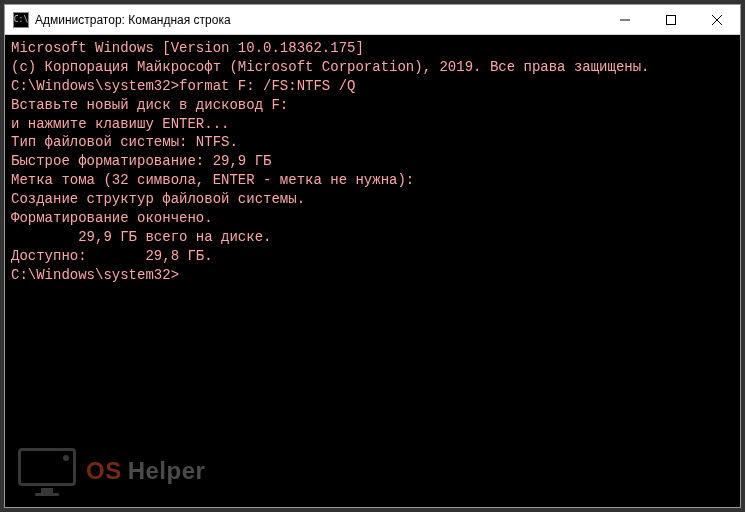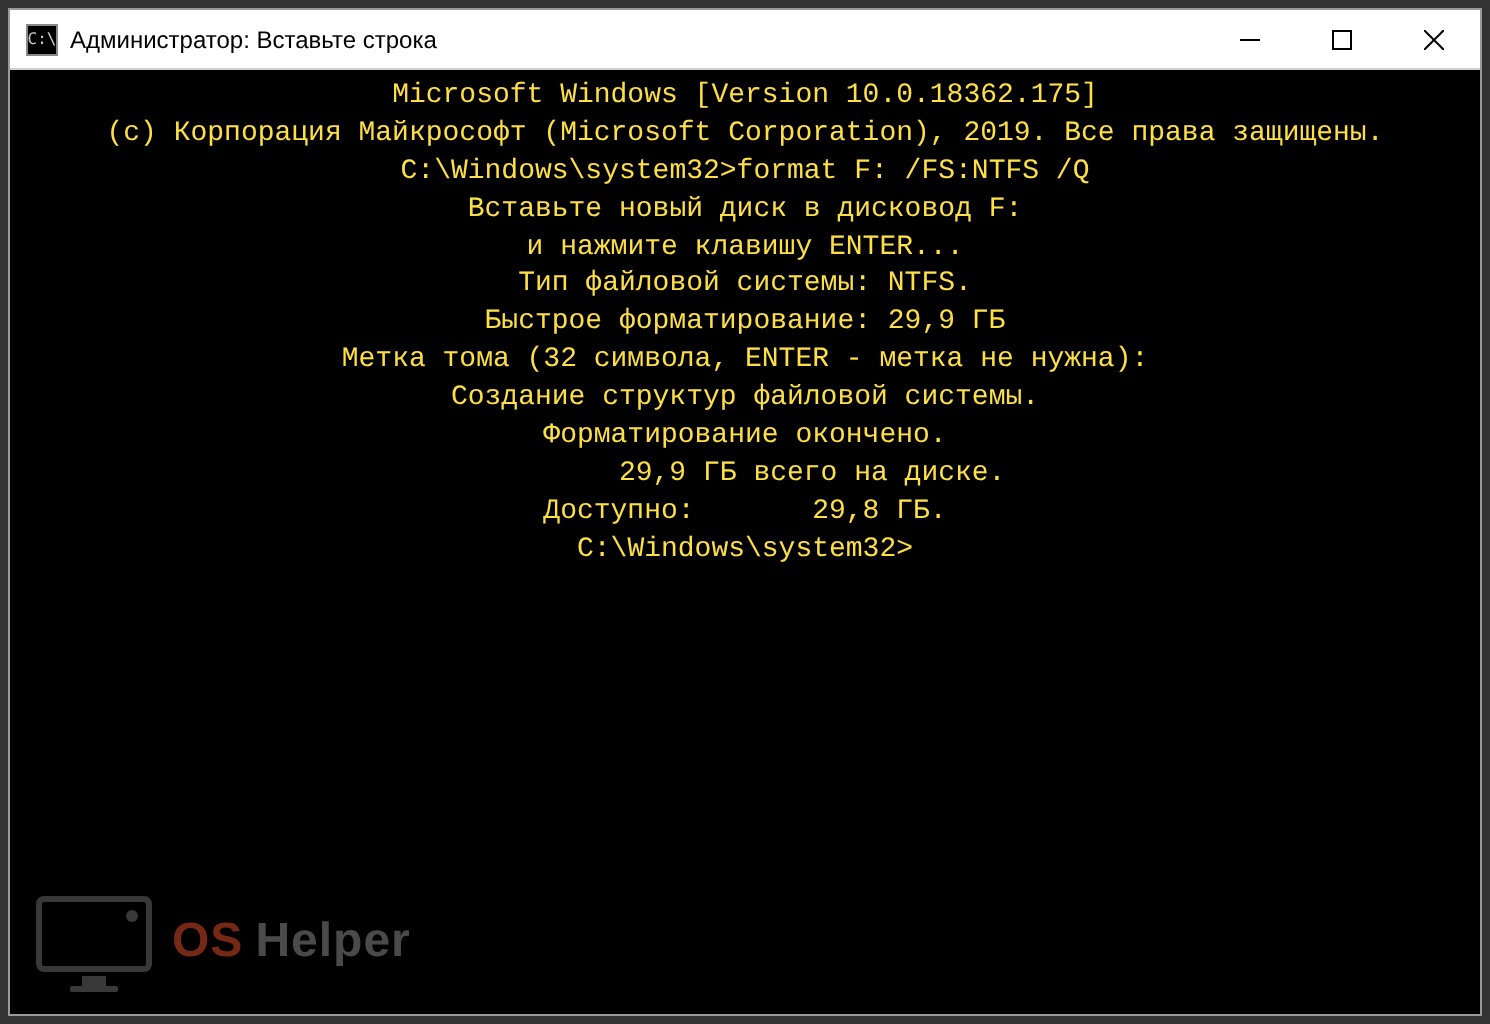--- a/index.html
+++ b/index.html
@@ -67,28 +67,27 @@
       color: #000;
       font-size: 10px;
     }
     .titlebar-btn svg {
       width: 10px;
       height: 10px;
     }
     .terminal {
       flex: 1;
       background: #000000;
-      color: #fde047;
+      color: #fca5a5;
       padding: 4px 6px;
       font-size: 14px;
       line-height: 1.35;
       white-space: pre;
       overflow: hidden;
       font-family: Consolas, 'Courier New', monospace;
-      text-align: center;
     }
     .terminal-line {
       display: block;
     }
     .watermark {
       position: absolute;
       bottom: 18px;
       left: 18px;
       display: flex;
       align-items: center;
@@ -151,21 +150,21 @@
     }
   </style>
 </head>
 <body>
 
 <div class="window">
   <div class="titlebar">
     <div class="titlebar-icon">
       <span>C:\</span>
     </div>
-    <div class="titlebar-title">Администратор: Вставьте строка</div>
+    <div class="titlebar-title">Администратор: Командная строка</div>
     <div class="titlebar-controls">
       <div class="titlebar-btn">
         <svg viewBox="0 0 10 10">
             <line x1="0" y1="5" x2="10" y2="5" stroke="#000" stroke-width="1"></line>
           </svg>
       </div>
       <div class="titlebar-btn">
         <svg viewBox="0 0 10 10">
             <rect x="0.5" y="0.5" width="9" height="9" fill="none" stroke="#000" stroke-width="1"></rect>
           </svg>

